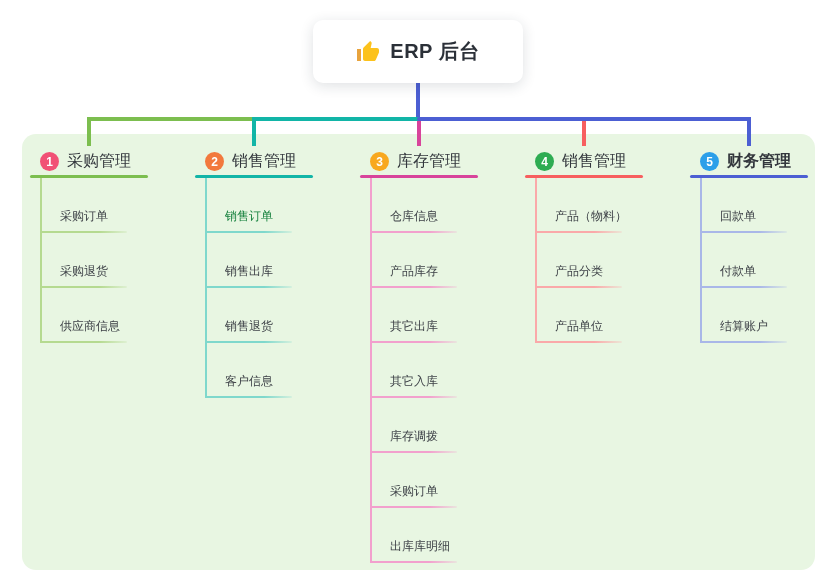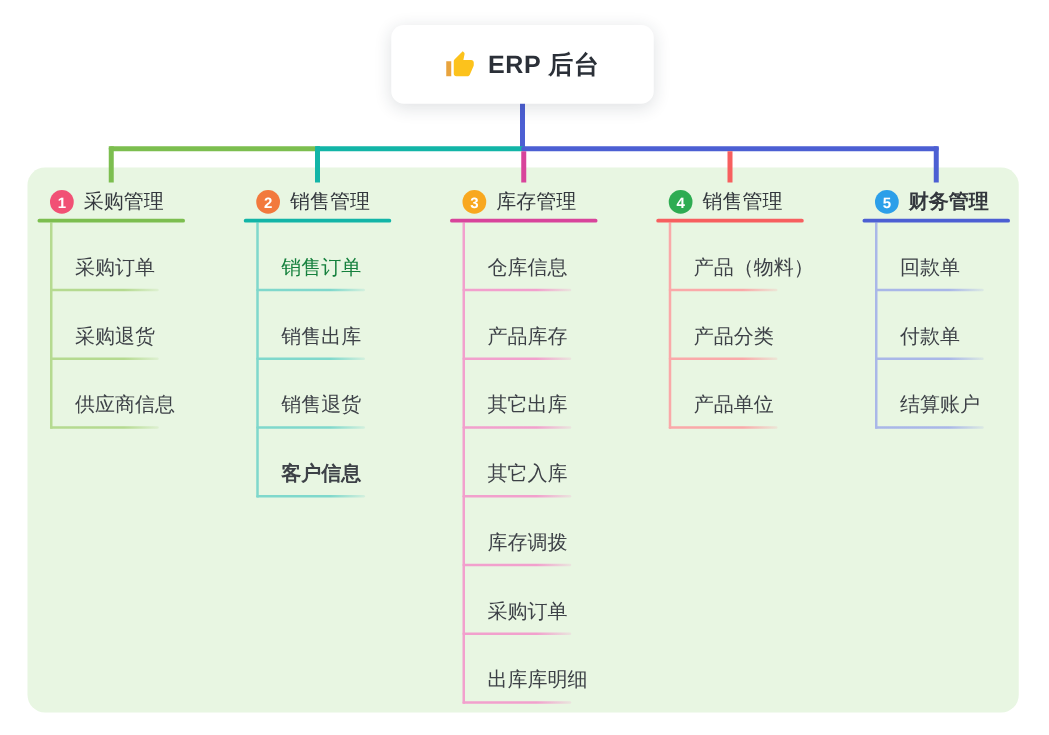--- a/index.html
+++ b/index.html
@@ -38,21 +38,21 @@
     color:#fff; font-size:12px; font-weight:700;
     display:flex; align-items:center; justify-content:center;
   }
   .branch-title .t { margin-left:8px; font-size:16px; font-weight:500; white-space:nowrap; }
   .title-underline { position:absolute; left:0; bottom:0; width:118px; height:3px; border-radius:2px; }
 
   .children { margin-left:10px; border-left:2px solid transparent; }
   .child { position:relative; height:55px; }
   .child-label {
     position:absolute; left:18px; bottom:8px;
-    font-size:16px; white-space:nowrap;
+    font-size:12px; white-space:nowrap;
   }
   .child-underline { position:absolute; left:-2px; bottom:0; width:87px; height:2px; border-radius:1px; }
 </style>
 </head>
 <body>
 
 <div id="stage">
   <div class="panel" style="background: rgb(232, 246, 226);"></div>
 
   <div id="connectors">
@@ -112,21 +112,21 @@
           </div>
           <div class="child">
             <span class="child-label" style="color: rgb(61, 65, 71);">销售出库</span>
             <div class="child-underline" style="background: linear-gradient(90deg, rgb(127, 216, 204) 0%, rgb(127, 216, 204) 68%, rgba(127, 216, 204, 0.2) 100%);"></div>
           </div>
           <div class="child">
             <span class="child-label" style="color: rgb(61, 65, 71);">销售退货</span>
             <div class="child-underline" style="background: linear-gradient(90deg, rgb(127, 216, 204) 0%, rgb(127, 216, 204) 68%, rgba(127, 216, 204, 0.2) 100%);"></div>
           </div>
           <div class="child">
-            <span class="child-label" style="color: rgb(61, 65, 71); font-weight: bold;">客户信息</span>
+            <span class="child-label" style="color: rgb(61, 65, 71);">客户信息</span>
             <div class="child-underline" style="background: linear-gradient(90deg, rgb(127, 216, 204) 0%, rgb(127, 216, 204) 68%, rgba(127, 216, 204, 0.2) 100%);"></div>
           </div>
         </div>
       </section>
       <section class="branch" style="left: 360px;">
         <div class="branch-title">
           <span class="badge" style="background: rgb(248, 168, 31);">3</span>
           <span class="t" style="color: rgb(51, 55, 61);">库存管理</span>
           <div class="title-underline" style="background: rgb(216, 68, 155);"></div>
         </div>

